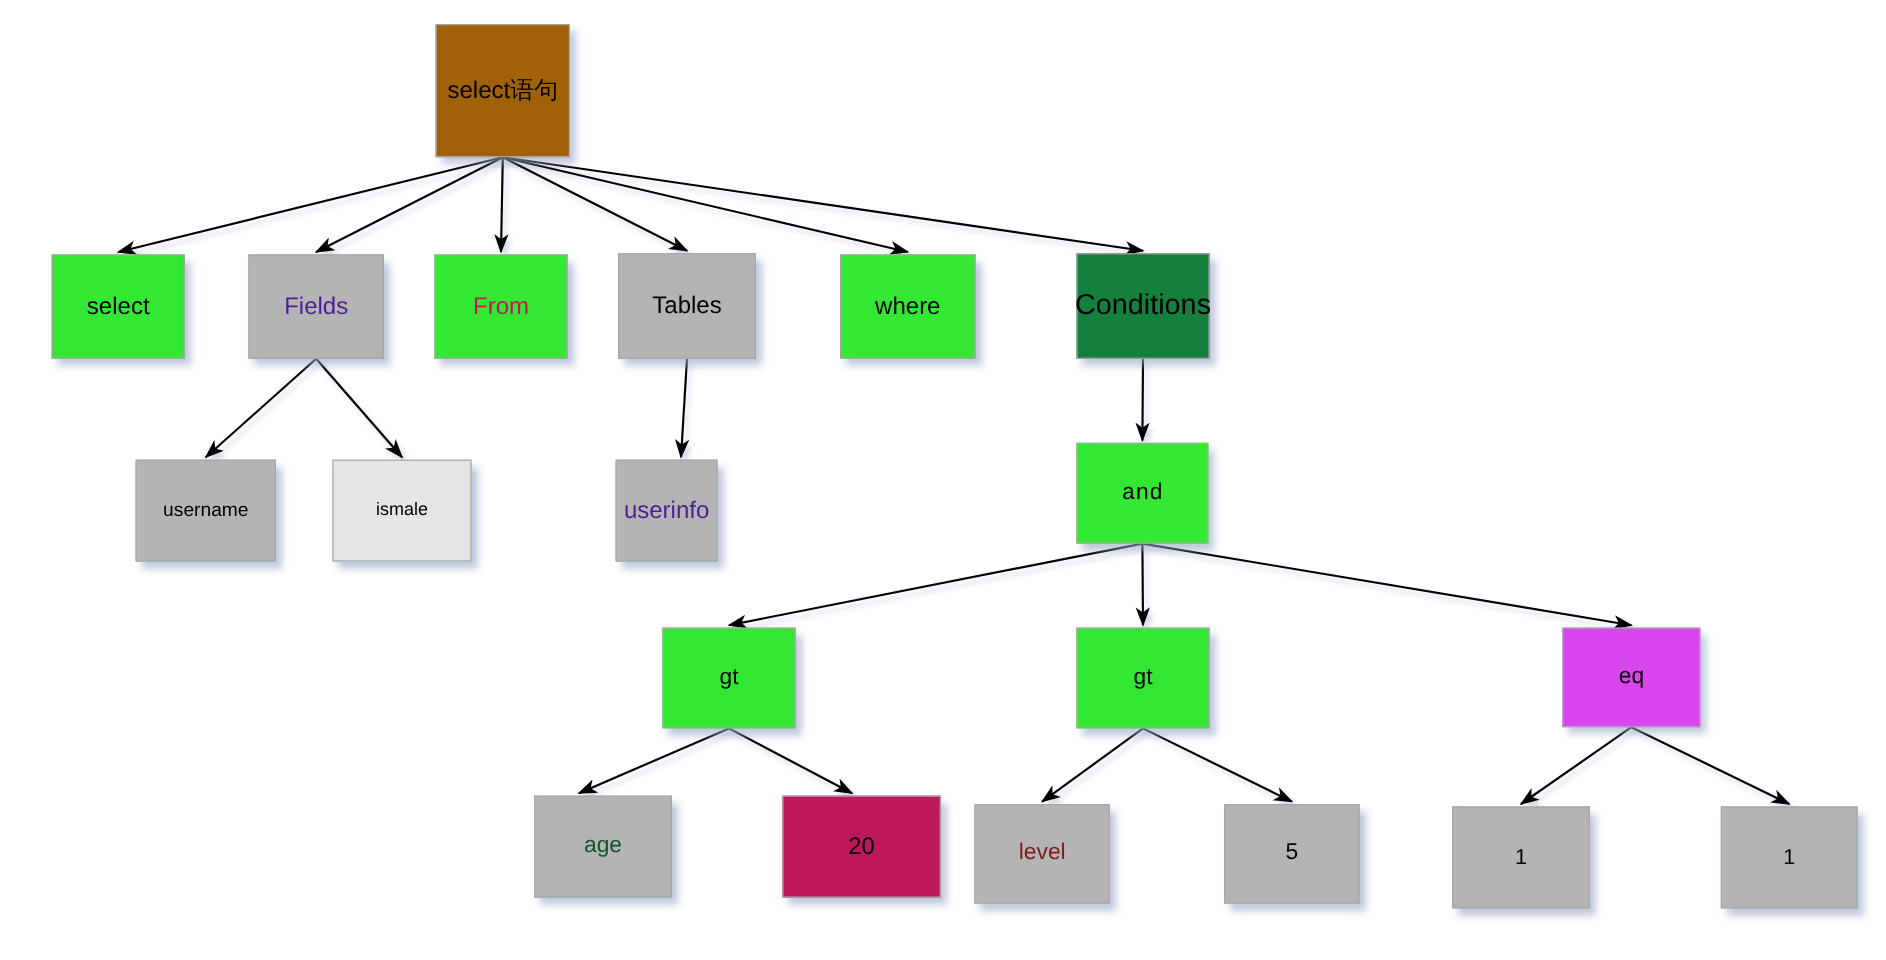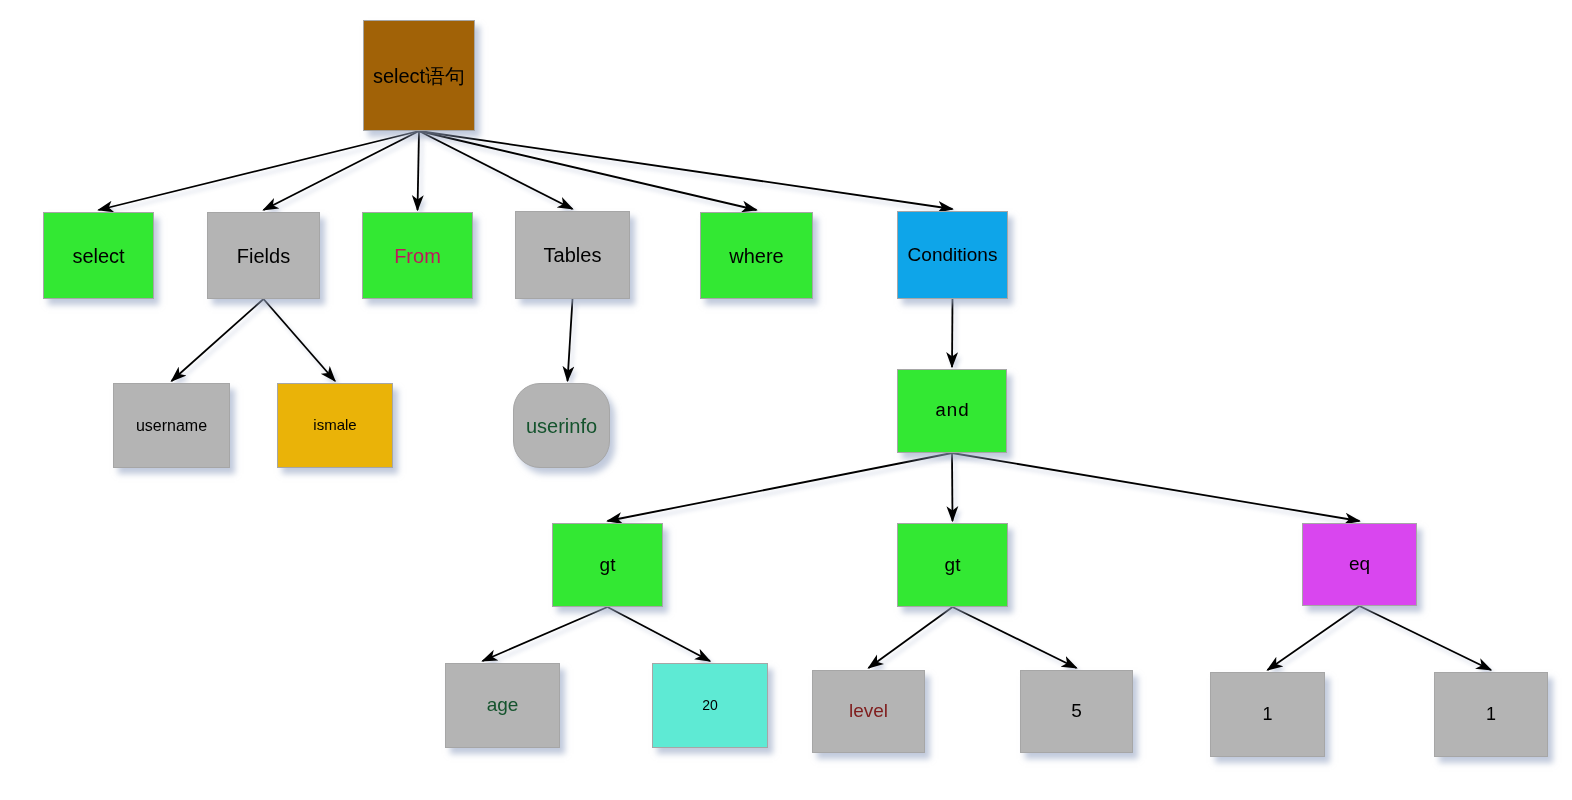--- a/index.html
+++ b/index.html
@@ -71,60 +71,60 @@
       <line x1="1359.5" y1="606" x2="1267.5" y2="670" stroke="#000000" stroke-width="1.8" marker-end="url(#arrowhead)"></line>
       <line x1="1359.5" y1="606" x2="1491" y2="670" stroke="#000000" stroke-width="1.8" marker-end="url(#arrowhead)"></line>
     </svg>
   <div id="nodes">
       <div class="node" style="left: 363px; top: 20px; width: 112px; height: 111px; font-size: 20px; background: #a16207; border-color: rgb(166, 166, 166); color: rgb(0, 0, 0);">
         <span class="label">select语句</span>
       </div>
       <div class="node" style="left: 43px; top: 212px; width: 111px; height: 87px; font-size: 20px; background: rgb(51, 232, 51); border-color: rgb(166, 166, 166); color: rgb(0, 0, 0);">
         <span class="label">select</span>
       </div>
-      <div class="node" style="left: 207px; top: 212px; width: 113px; height: 87px; font-size: 20px; background: rgb(180, 180, 180); border-color: rgb(166, 166, 166); color: #000000;">
+      <div class="node" style="left: 207px; top: 212px; width: 113px; height: 87px; font-size: 20px; background: rgb(180, 180, 180); border-color: rgb(166, 166, 166); color: #4c1d95;">
         <span class="label">Fields</span>
       </div>
       <div class="node" style="left: 362px; top: 212px; width: 111px; height: 87px; font-size: 20px; background: rgb(51, 232, 51); border-color: rgb(166, 166, 166); color: #be185d;">
         <span class="label">From</span>
       </div>
       <div class="node" style="left: 515px; top: 211px; width: 115px; height: 88px; font-size: 20px; background: rgb(180, 180, 180); border-color: rgb(166, 166, 166); color: rgb(0, 0, 0);">
         <span class="label">Tables</span>
       </div>
       <div class="node" style="left: 700px; top: 212px; width: 113px; height: 87px; font-size: 20px; background: rgb(51, 232, 51); border-color: rgb(166, 166, 166); color: rgb(0, 0, 0);">
         <span class="label">where</span>
       </div>
-      <div class="node" style="left: 897px; top: 211px; width: 111px; height: 88px; font-size: 19px; background: #0ea5e9; border-color: rgb(166, 166, 166); color: rgb(0, 0, 0);">
+      <div class="node" style="left: 897px; top: 211px; width: 111px; height: 88px; font-size: 24px; background: #15803d; border-color: rgb(166, 166, 166); color: rgb(0, 0, 0);">
         <span class="label">Conditions</span>
       </div>
       <div class="node" style="left: 113px; top: 383px; width: 117px; height: 85px; font-size: 16px; background: rgb(180, 180, 180); border-color: rgb(166, 166, 166); color: rgb(0, 0, 0);">
         <span class="label">username</span>
       </div>
-      <div class="node" style="left: 277px; top: 383px; width: 116px; height: 85px; font-size: 15px; background: #eab308; border-color: rgb(166, 166, 166); color: rgb(0, 0, 0);">
+      <div class="node" style="left: 277px; top: 383px; width: 116px; height: 85px; font-size: 15px; background: #e5e5e5; border-color: rgb(166, 166, 166); color: rgb(0, 0, 0);">
         <span class="label">ismale</span>
       </div>
-      <div class="node" style="left: 513px; top: 383px; width: 97px; height: 85px; font-size: 20px; background: rgb(180, 180, 180); border-color: rgb(166, 166, 166); color: #14532d; border-radius: 27px;">
+      <div class="node" style="left: 513px; top: 383px; width: 85px; height: 85px; font-size: 20px; background: rgb(180, 180, 180); border-color: rgb(166, 166, 166); color: #4c1d95;">
         <span class="label">userinfo</span>
       </div>
       <div class="node" style="left: 897px; top: 369px; width: 110px; height: 84px; font-size: 19px; background: rgb(51, 232, 51); border-color: rgb(166, 166, 166); color: rgb(0, 0, 0); font-family: Liberation Mono, monospace;">
         <span class="label">and</span>
       </div>
       <div class="node" style="left: 552px; top: 523px; width: 111px; height: 84px; font-size: 19px; background: rgb(51, 232, 51); border-color: rgb(166, 166, 166); color: rgb(0, 0, 0);">
         <span class="label">gt</span>
       </div>
       <div class="node" style="left: 897px; top: 523px; width: 111px; height: 84px; font-size: 19px; background: rgb(51, 232, 51); border-color: rgb(166, 166, 166); color: rgb(0, 0, 0);">
         <span class="label">gt</span>
       </div>
       <div class="node" style="left: 1302px; top: 523px; width: 115px; height: 83px; font-size: 19px; background: #d946ef; border-color: rgb(166, 166, 166); color: rgb(0, 0, 0);">
         <span class="label">eq</span>
       </div>
       <div class="node" style="left: 445px; top: 663px; width: 115px; height: 85px; font-size: 19px; background: rgb(180, 180, 180); border-color: rgb(166, 166, 166); color: #14532d;">
         <span class="label">age</span>
       </div>
-      <div class="node" style="left: 652px; top: 663px; width: 116px; height: 85px; font-size: 14px; background: #5eead4; border-color: rgb(166, 166, 166); color: rgb(0, 0, 0);">
+      <div class="node" style="left: 652px; top: 663px; width: 132px; height: 85px; font-size: 20px; background: #be185d; border-color: rgb(166, 166, 166); color: rgb(0, 0, 0);">
         <span class="label">20</span>
       </div>
       <div class="node" style="left: 812px; top: 670px; width: 113px; height: 83px; font-size: 19px; background: rgb(180, 180, 180); border-color: rgb(166, 166, 166); color: #7f1d1d;">
         <span class="label">level</span>
       </div>
       <div class="node" style="left: 1020px; top: 670px; width: 113px; height: 83px; font-size: 19px; background: rgb(180, 180, 180); border-color: rgb(166, 166, 166); color: rgb(0, 0, 0);">
         <span class="label">5</span>
       </div>
       <div class="node" style="left: 1210px; top: 672px; width: 115px; height: 85px; font-size: 18px; background: rgb(180, 180, 180); border-color: rgb(166, 166, 166); color: rgb(0, 0, 0);">
         <span class="label">1</span>

